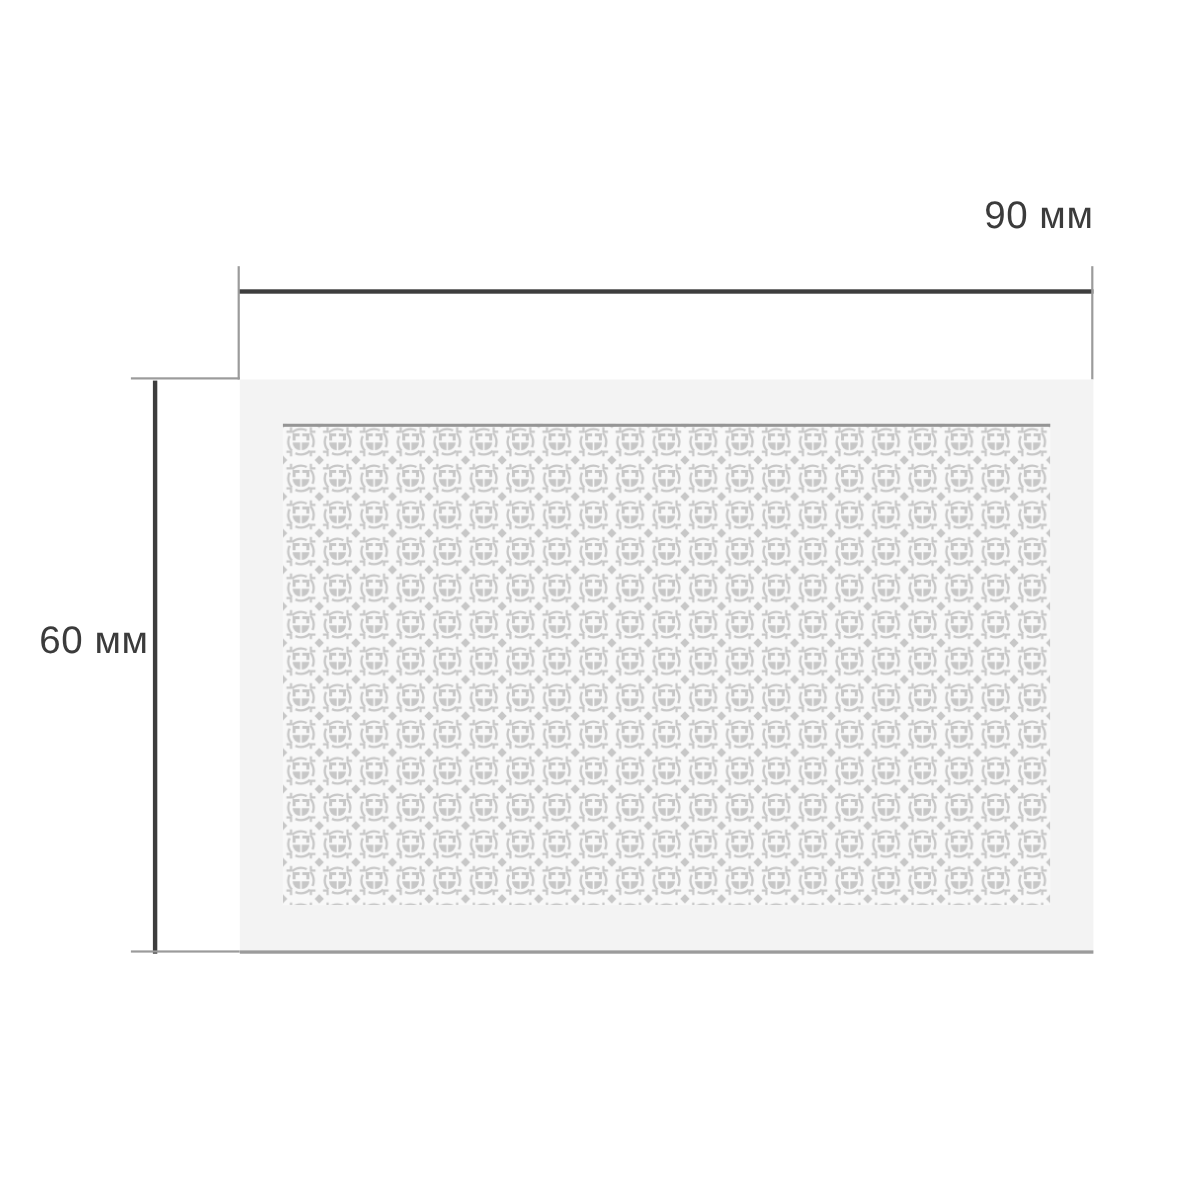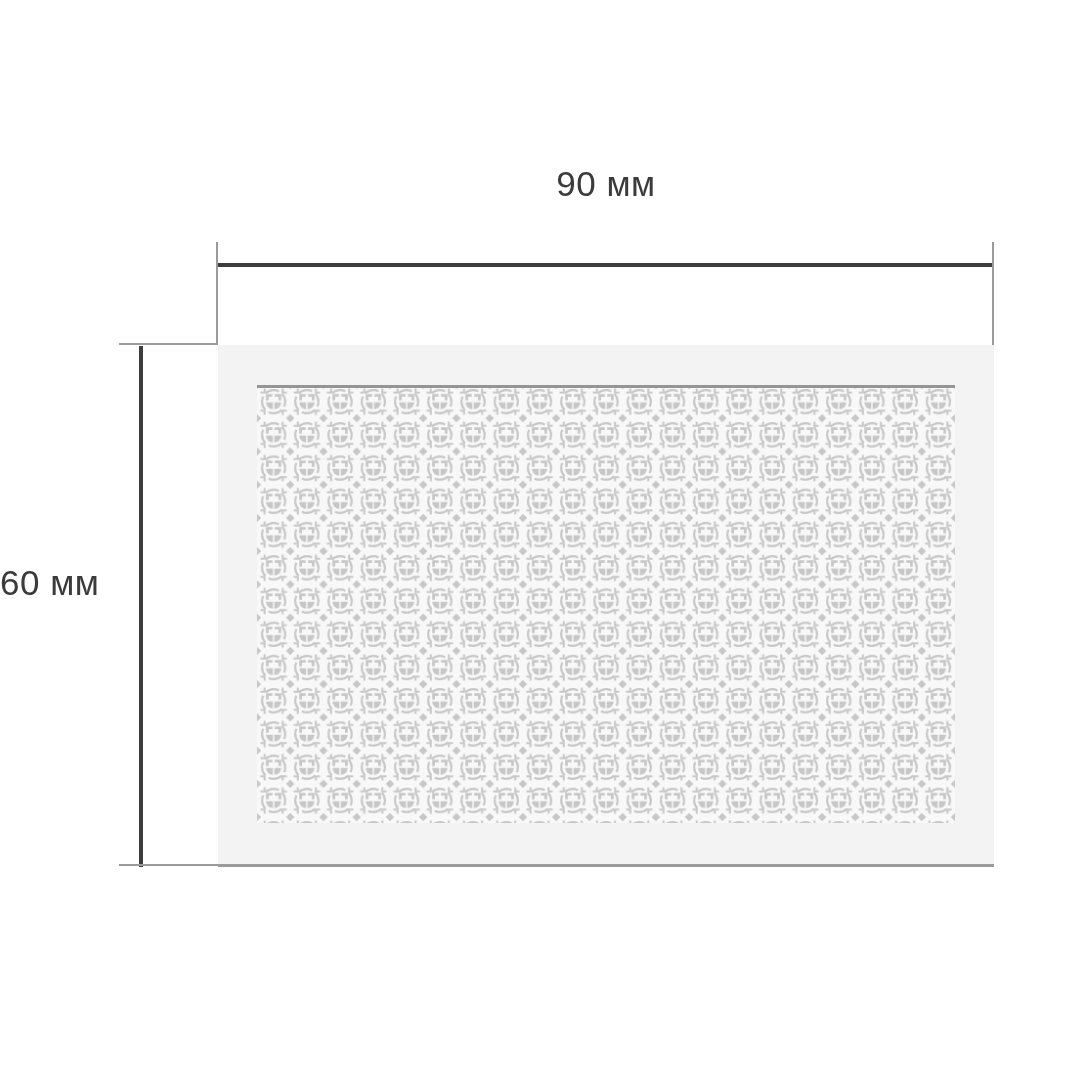--- a/index.html
+++ b/index.html
@@ -19,25 +19,26 @@
 
   .dim-label{
     position:absolute;
     font-size:35px;
     line-height:42px;
     letter-spacing:0.5px;
     color:var(--label-text);
     white-space:nowrap;
   }
   .dim-label.width{
-    left:218px; top:163px; width:776px;
-    text-align:center;
+    left:218px; top:175px; width:776px;
+    text-align:right;
   }
   .dim-label.height{
-    left:0px; top:562px; width:119px;
+    left:16px; top:562px; width:119px;
+    text-align:right;
   }
 
   .dim-line{position:absolute;background:var(--dimension-line);}
   .dim-line.horizontal{left:217px;top:263px;width:777px;height:4px;}
   .dim-line.vertical{left:139px;top:346px;width:4px;height:521px;}
 
   .ext-line{position:absolute;background:var(--extension-line);}
   .ext-line.v-left {left:216px;top:242px;width:2px;height:103px;}
   .ext-line.v-right{left:992px;top:242px;width:2px;height:103px;}
   .ext-line.h-top   {left:119px;top:343px;width:99px;height:2px;}

